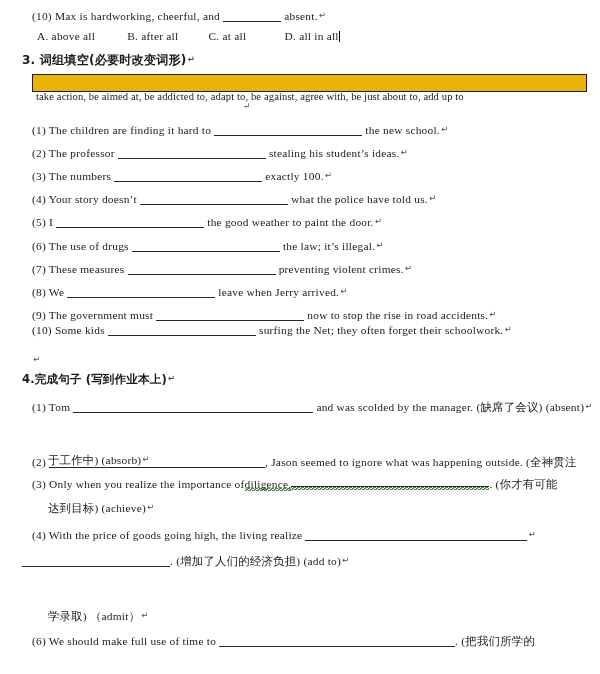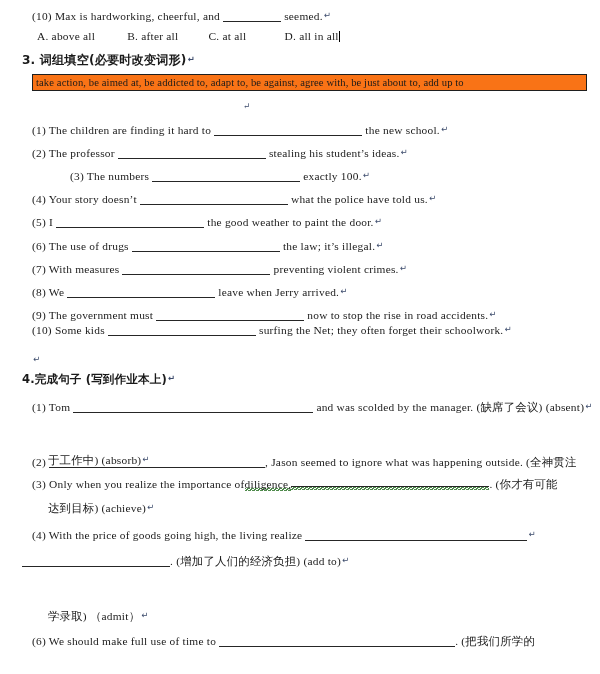--- a/index.html
+++ b/index.html
@@ -95,25 +95,25 @@
     background-size: 4px 3px;
     background-position: left bottom;
     padding-bottom: 1px;
   }
 
   
   .phrase-box {
     position: absolute;
     box-sizing: border-box;
     border: 1px solid #1f1f1f;
-    background: #f97316;
+    background: #eab308;
     font-size: 10.6px;
     line-height: 13px;
     white-space: nowrap;
-    padding: 1px 2px 1px 3px;
+    padding: 15px 2px 1px 3px;
     letter-spacing: 0.01em;
   }
   .phrase-box-row1 { }
   .phrase-box-row2 { }
   .phrase-after {
     position: absolute;
     font-size: 8.5px;
     color: #3b4a6b;
   }
 
@@ -131,21 +131,21 @@
 </style>
 </head>
 <body>
 
 <div class="page">
 
   <div class="line" style="left:32px; top:8px;">
     <span>(10)</span>
     <span>Max is hardworking, cheerful, and</span>
     <span class="blank" style="width:58px;"></span>
-    <span>seemed.</span><span class="pilcrow">↵</span>
+    <span>absent.</span><span class="pilcrow">↵</span>
   </div>
 
   <div class="line" style="left:37px; top:29px;">
     <span class="nb"><span>A.</span>
       <span>above all</span></span>
     <span style="display:inline-block;width:26px;"></span>
     <span class="nb"><span>B.</span>
       <span>after all</span></span>
     <span style="display:inline-block;width:24px;"></span>
     <span class="nb"><span>C.</span>
@@ -170,21 +170,21 @@
     <span>the new school.</span><span class="pilcrow">↵</span>
   </div>
 
   <div class="line" style="left:32px; top:145px;">
     <span>(2)</span>
     <span>The professor</span>
     <span class="blank" style="width:148px;"></span>
     <span>stealing his student’s ideas.</span><span class="pilcrow">↵</span>
   </div>
 
-  <div class="line" style="left:32px; top:168px;margin-left:38px;">
+  <div class="line" style="left:32px; top:168px;">
     <span>(3)</span>
     <span>The numbers</span>
     <span class="blank" style="width:148px;"></span>
     <span>exactly 100.</span><span class="pilcrow">↵</span>
   </div>
 
   <div class="line" style="left:32px; top:191px;">
     <span>(4)</span>
     <span>Your story doesn’t</span>
     <span class="blank" style="width:148px;"></span>
@@ -200,21 +200,21 @@
 
   <div class="line" style="left:32px; top:238px;">
     <span>(6)</span>
     <span>The use of drugs</span>
     <span class="blank" style="width:148px;"></span>
     <span>the law; it’s illegal.</span><span class="pilcrow">↵</span>
   </div>
 
   <div class="line" style="left:32px; top:261px;">
     <span>(7)</span>
-    <span>With measures</span>
+    <span>These measures</span>
     <span class="blank" style="width:148px;"></span>
     <span>preventing violent crimes.</span><span class="pilcrow">↵</span>
   </div>
 
   <div class="line" style="left:32px; top:284px;">
     <span>(8)</span>
     <span>We</span>
     <span class="blank" style="width:148px;"></span>
     <span>leave when Jerry arrived.</span><span class="pilcrow">↵</span>
   </div>

